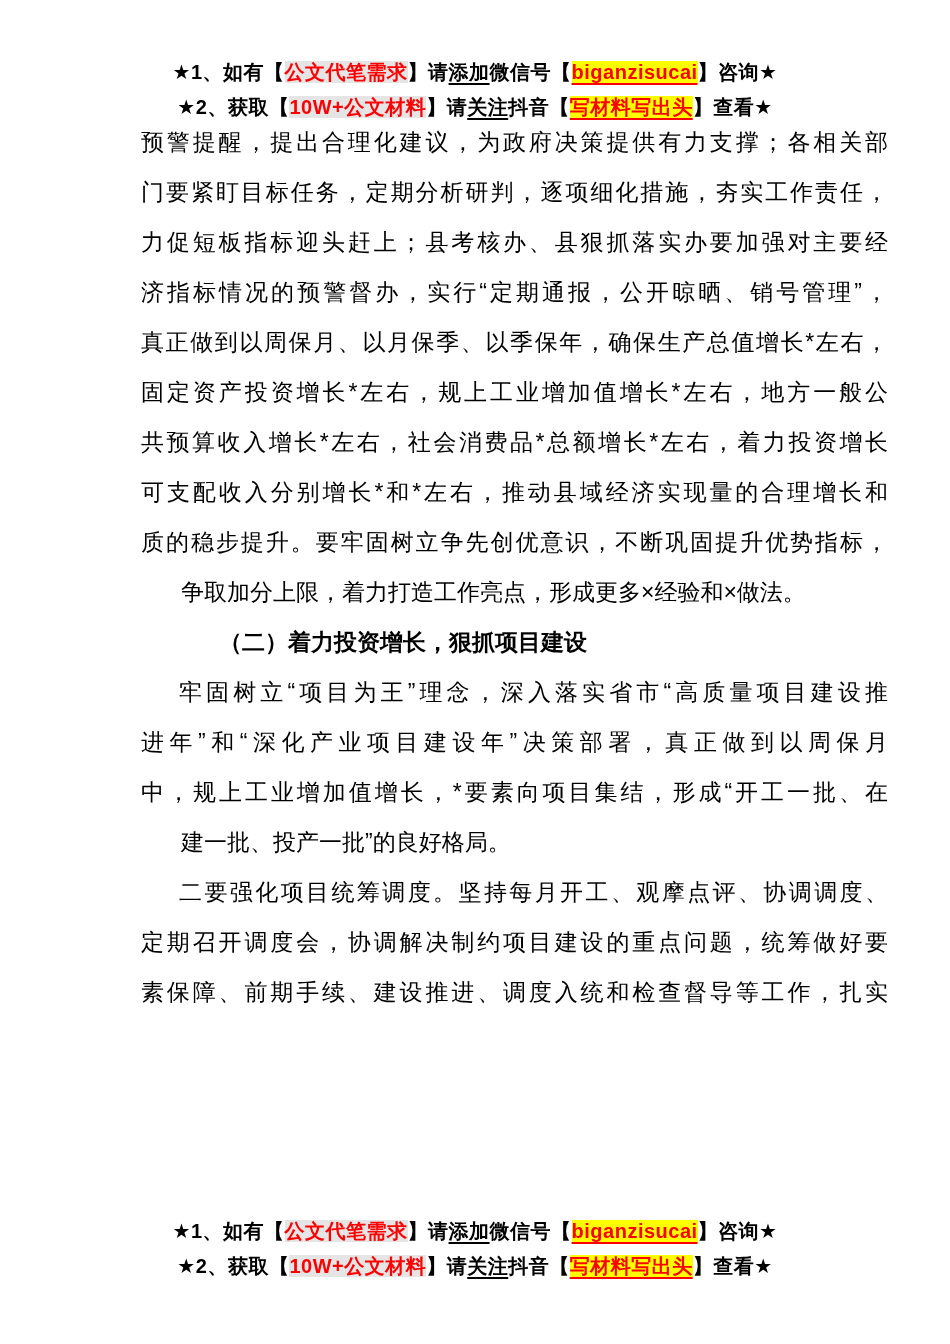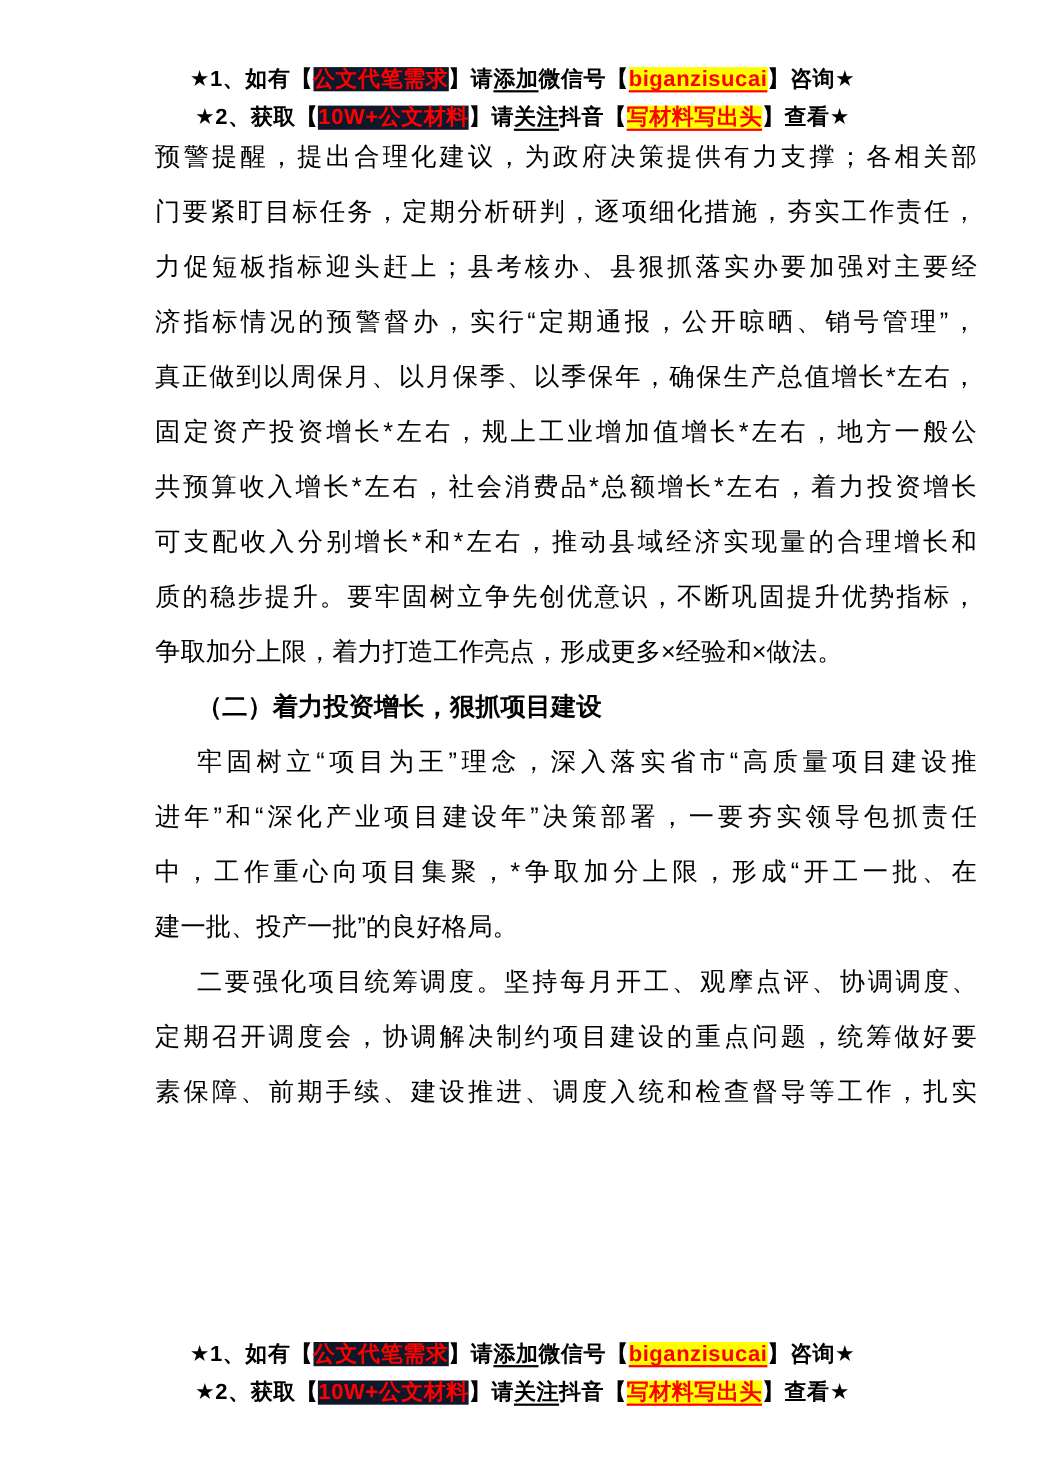--- a/index.html
+++ b/index.html
@@ -26,21 +26,21 @@
     font-size: 20px;
     font-weight: 700;
     line-height: 35px;
     height: 35px;
     white-space: nowrap;
     letter-spacing: 0.5px;
   }
   .seg-plain { color: #000000; }
   .seg-hl {
     color: #ff0000;
-    background: #0f172a;
+    background: #e5e5e5;
   }
   .seg-ul {
     color: #000000;
     text-decoration: underline;
     text-decoration-thickness: 2px;
     text-underline-offset: 4px;
     text-align: right;
   }
   .seg-hlul {
     color: #ff0000;
@@ -61,21 +61,21 @@
   .line {
     height: 50px;
     line-height: 50px;
     font-size: 23px;
     color: #000000;
     text-align: justify;
     text-align-last: justify;
     text-justify: inter-ideograph;
     white-space: normal;
   }
-  .line.lastline { text-align-last: left; }
+  .line.lastline { text-align-last: left; margin-left: 40px; }
   .line.ind { text-indent: 38px; }
   .para.heading .line { font-weight: 700; }
 </style>
 </head>
 <body>
 
 <div class="page">
   <div class="banner top">
       <div class="banner-line"><span class="seg-plain">★1、如有【</span><span class="seg-hl">公文代笔需求</span><span class="seg-plain">】请</span><span class="seg-ul">添加</span><span class="seg-plain">微信号【</span><span class="seg-hlul">biganzisucai</span><span class="seg-plain">】咨询★</span></div>
       <div class="banner-line"><span class="seg-plain">★2、获取【</span><span class="seg-hl">10W+公文材料</span><span class="seg-plain">】请</span><span class="seg-ul">关注</span><span class="seg-plain">抖音【</span><span class="seg-hlul">写材料写出头</span><span class="seg-plain">】查看★</span></div>
@@ -92,22 +92,22 @@
         <div class="line">共预算收入增长*左右，社会消费品*总额增长*左右，着力投资增长</div>
         <div class="line">可支配收入分别增长*和*左右，推动县域经济实现量的合理增长和</div>
         <div class="line">质的稳步提升。要牢固树立争先创优意识，不断巩固提升优势指标，</div>
         <div class="line lastline">争取加分上限，着力打造工作亮点，形成更多×经验和×做法。</div>
       </div>
       <div class="para heading">
         <div class="line lastline ind">（二）着力投资增长，狠抓项目建设</div>
       </div>
       <div class="para">
         <div class="line ind">牢固树立“项目为王”理念，深入落实省市“高质量项目建设推</div>
-        <div class="line">进年”和“深化产业项目建设年”决策部署，一要夯实领导包抓责任</div>
-        <div class="line">中，工作重心向项目集聚，*争取加分上限，形成“开工一批、在</div>
+        <div class="line">进年”和“深化产业项目建设年”决策部署，真正做到以周保月</div>
+        <div class="line">中，规上工业增加值增长，*要素向项目集结，形成“开工一批、在</div>
         <div class="line lastline">建一批、投产一批”的良好格局。</div>
       </div>
       <div class="para">
         <div class="line ind">二要强化项目统筹调度。坚持每月开工、观摩点评、协调调度、</div>
         <div class="line">定期召开调度会，协调解决制约项目建设的重点问题，统筹做好要</div>
         <div class="line">素保障、前期手续、建设推进、调度入统和检查督导等工作，扎实</div>
       </div>
     </div>
 
   <div class="banner bottom">

